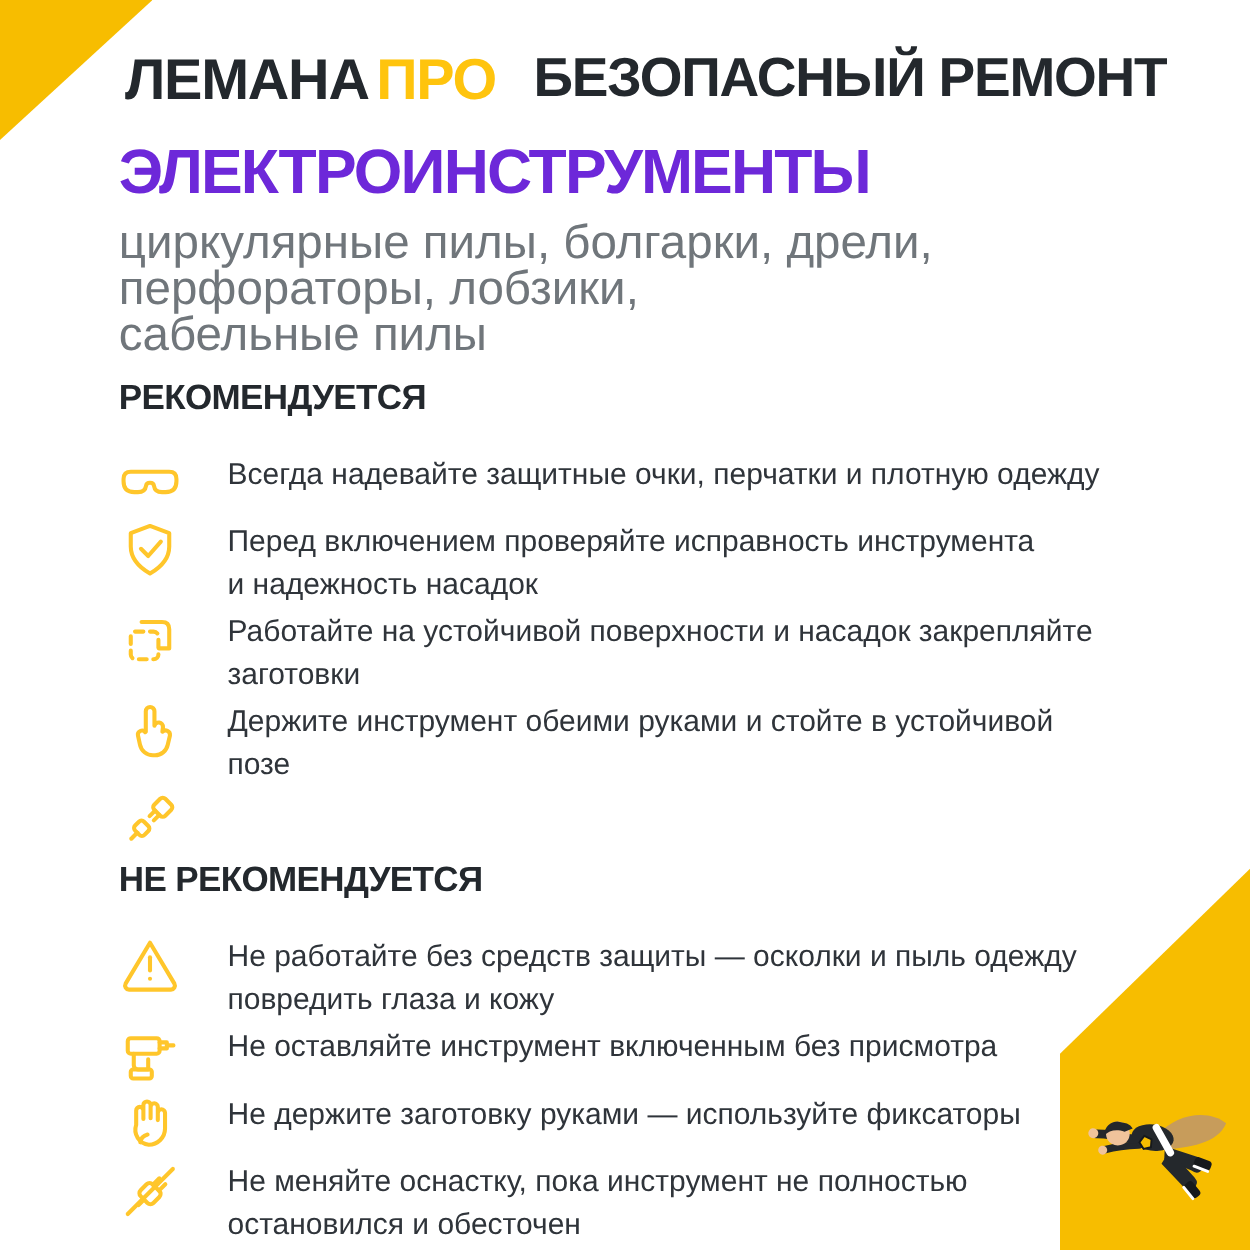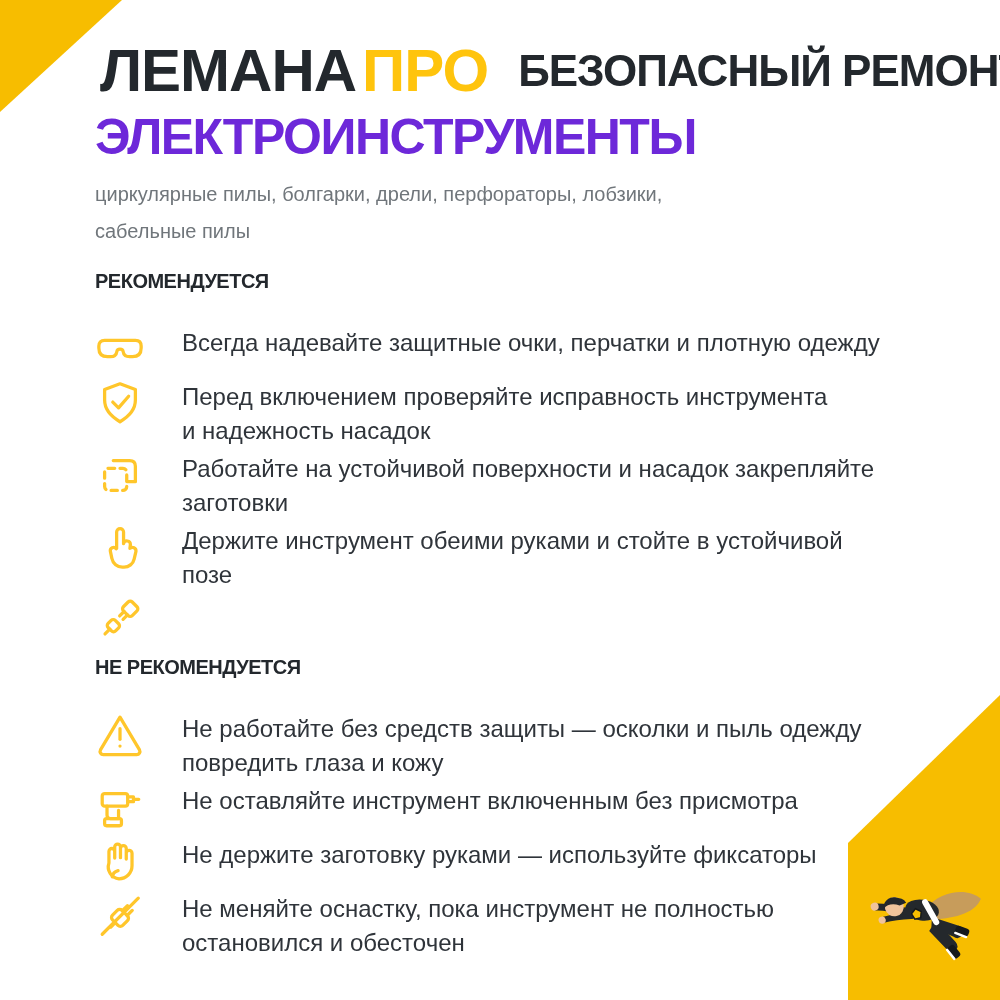--- a/index.html
+++ b/index.html
@@ -8,28 +8,28 @@
     overflow:hidden;font-family:"Liberation Sans",sans-serif;
   }
   
   .corner-tl{
     position:absolute;top:0;left:0;width:122px;height:112px;
     background:#F7BD00;clip-path:polygon(0 0,100% 0,0 100%);
   }
   .corner-br{position:absolute;right:0;bottom:0;width:160px;height:352px;display:block;}
   
   header{position:absolute;left:100px;top:36px;display:flex;align-items:center;gap:30px;white-space:nowrap;}
-  .logo{font-size:60px;font-weight:bold;letter-spacing:-1px;color:#23282D;}
+  .logo{font-size:46px;font-weight:bold;letter-spacing:-1px;color:#23282D;}
   .logo .pro{color:#FFC40D;margin-left:6px;}
   .header-title{font-size:44px;font-weight:bold;letter-spacing:-1px;color:#23282D;}
   
   .content{position:absolute;left:95px;top:110px;width:840px;}
   h1{margin:0 0 12px 0;font-size:50px;line-height:54px;font-weight:bold;letter-spacing:-1.5px;color:#6d28d9;}
-  .subtitle{margin:0 0 14px 0;font-size:20px;line-height:37px;color:#70767B;white-space:pre-line;}
-  .section-heading{margin:0 0 28px 0;font-size:20px;line-height:34px;font-weight:bold;letter-spacing:-0.5px;color:#23282D;}
+  .subtitle{margin:0 0 14px 0;font-size:38px;line-height:37px;color:#70767B;white-space:pre-line;}
+  .section-heading{margin:0 0 28px 0;font-size:28px;line-height:34px;font-weight:bold;letter-spacing:-0.5px;color:#23282D;}
   .section{margin:0;}
   .row{display:flex;align-items:flex-start;gap:37px;margin-bottom:4px;min-height:50px;}
   .icon{width:50px;height:50px;flex:none;margin-top:-2px;}
   .icon svg{width:50px;height:50px;display:block;}
   .row-text{margin:0;font-size:24px;line-height:34px;color:#2F343A;white-space:pre-line;max-width:780px;}
 </style>
 </head>
 <body>
 
 <div class="page">

